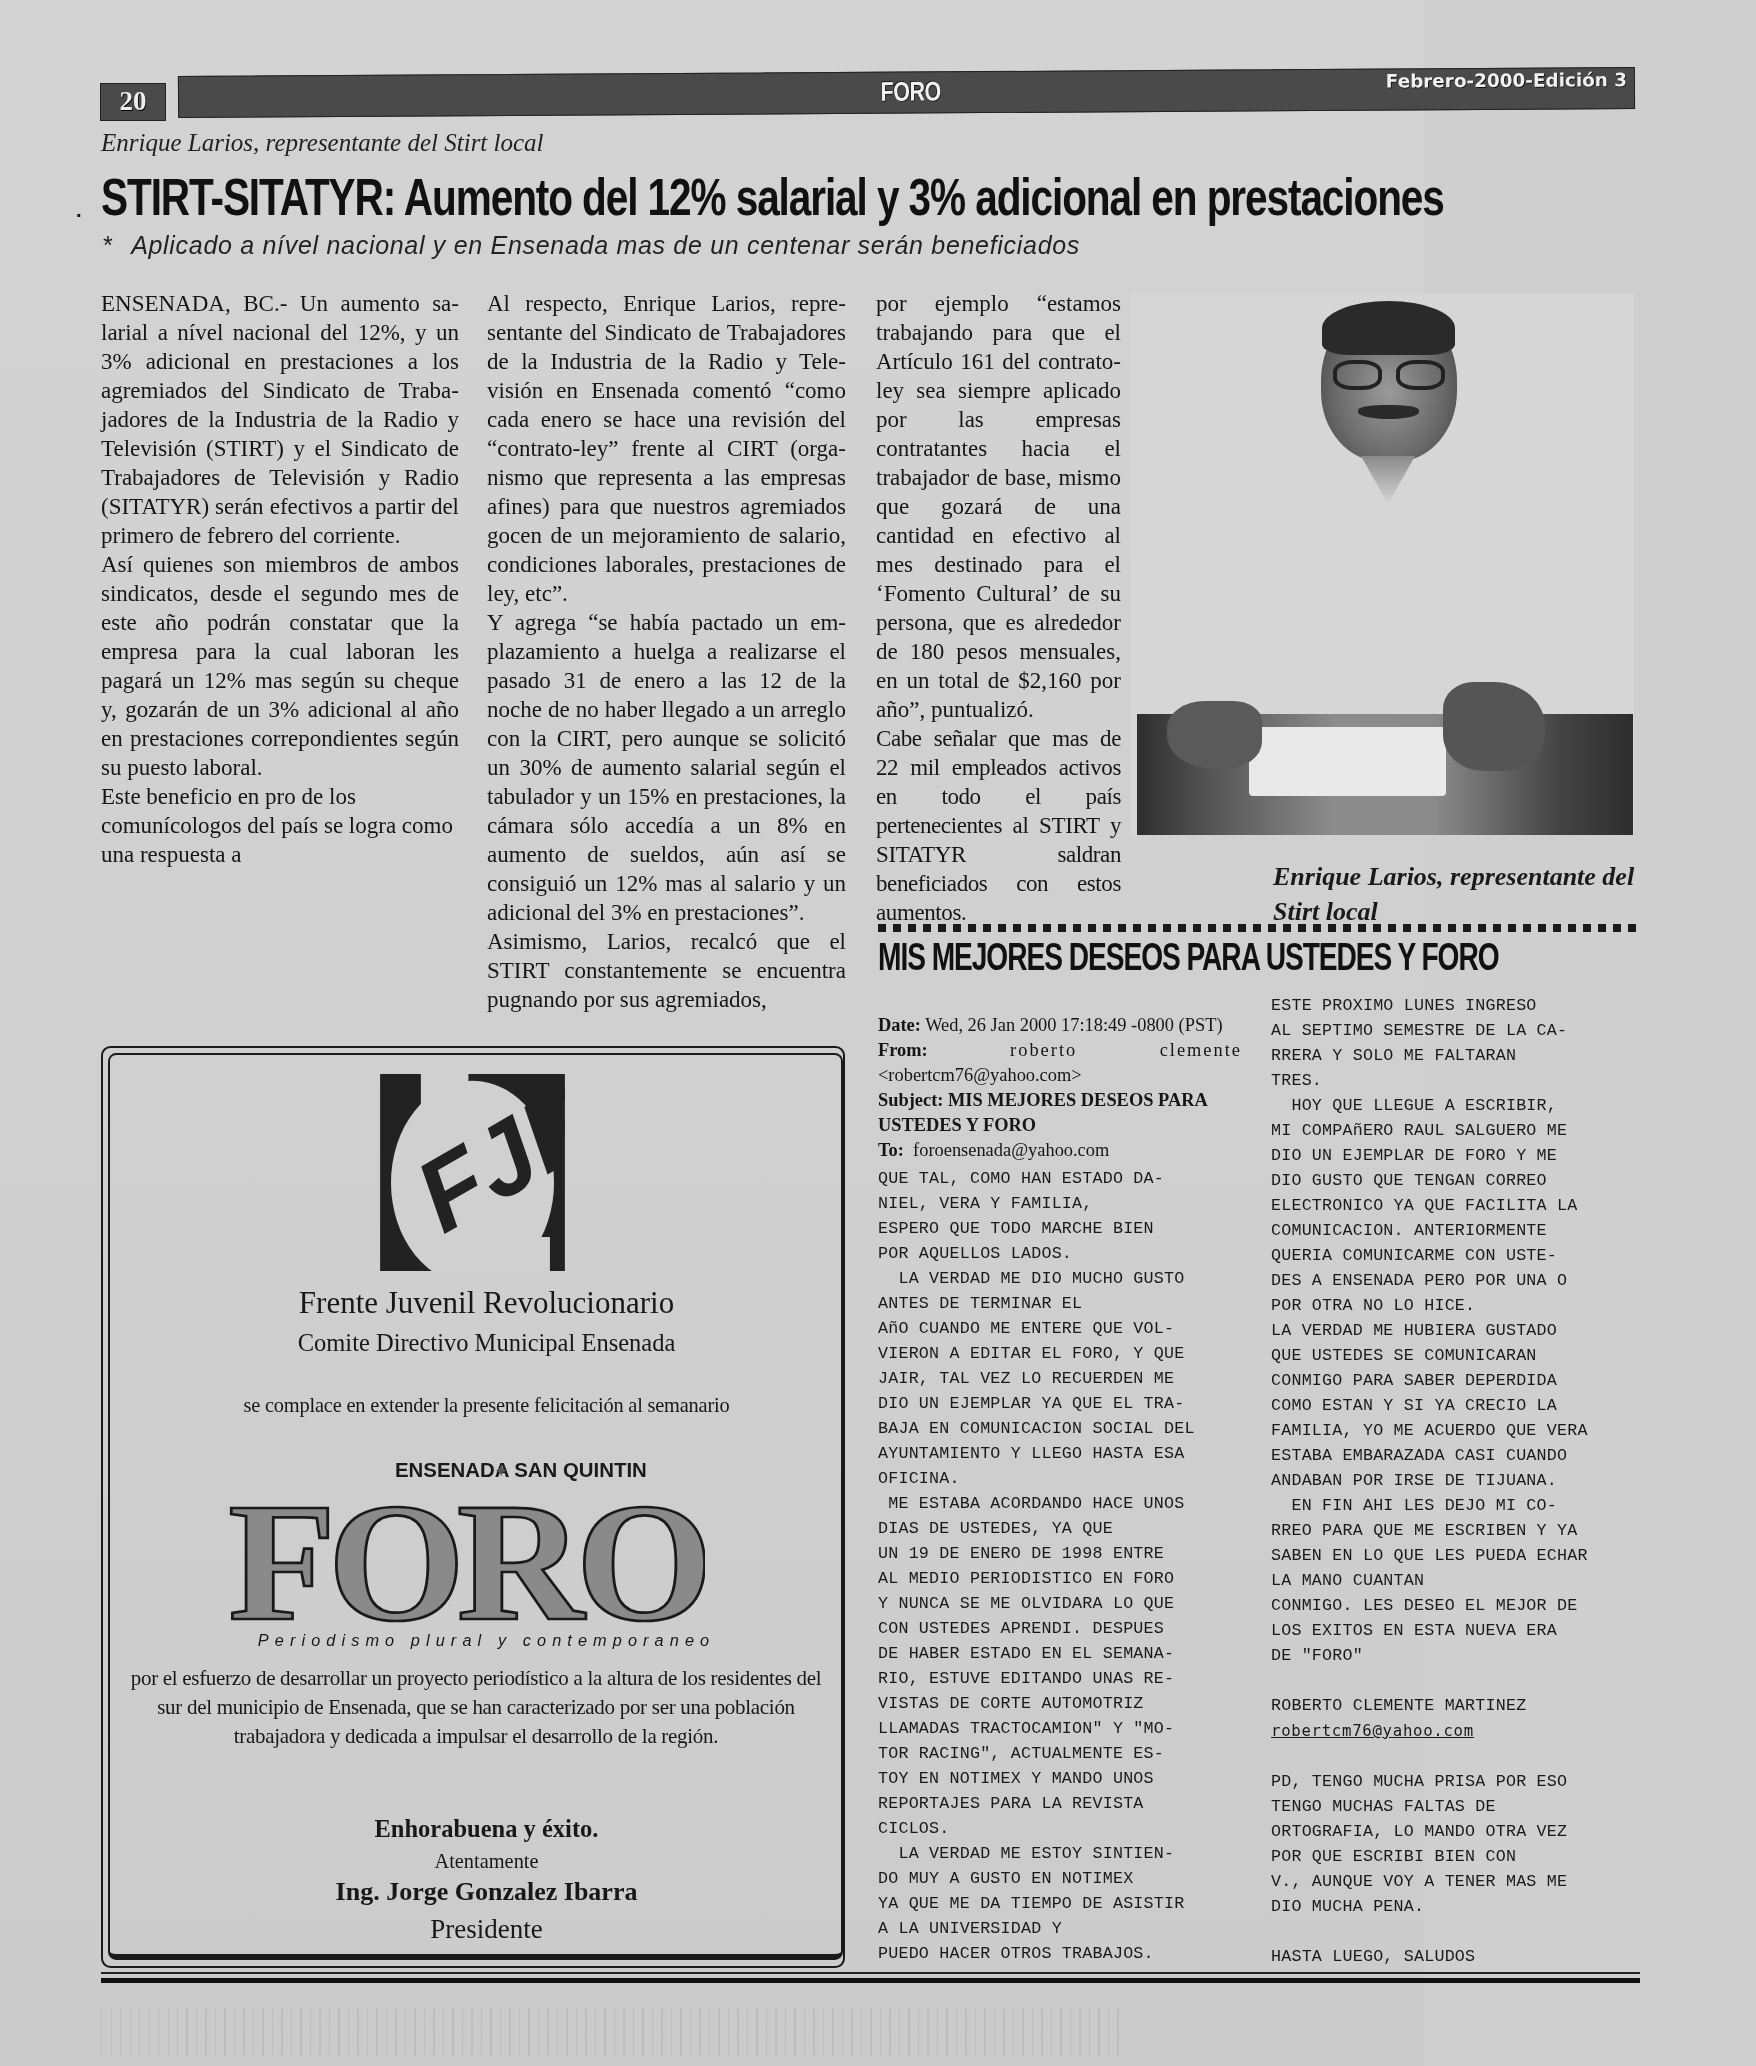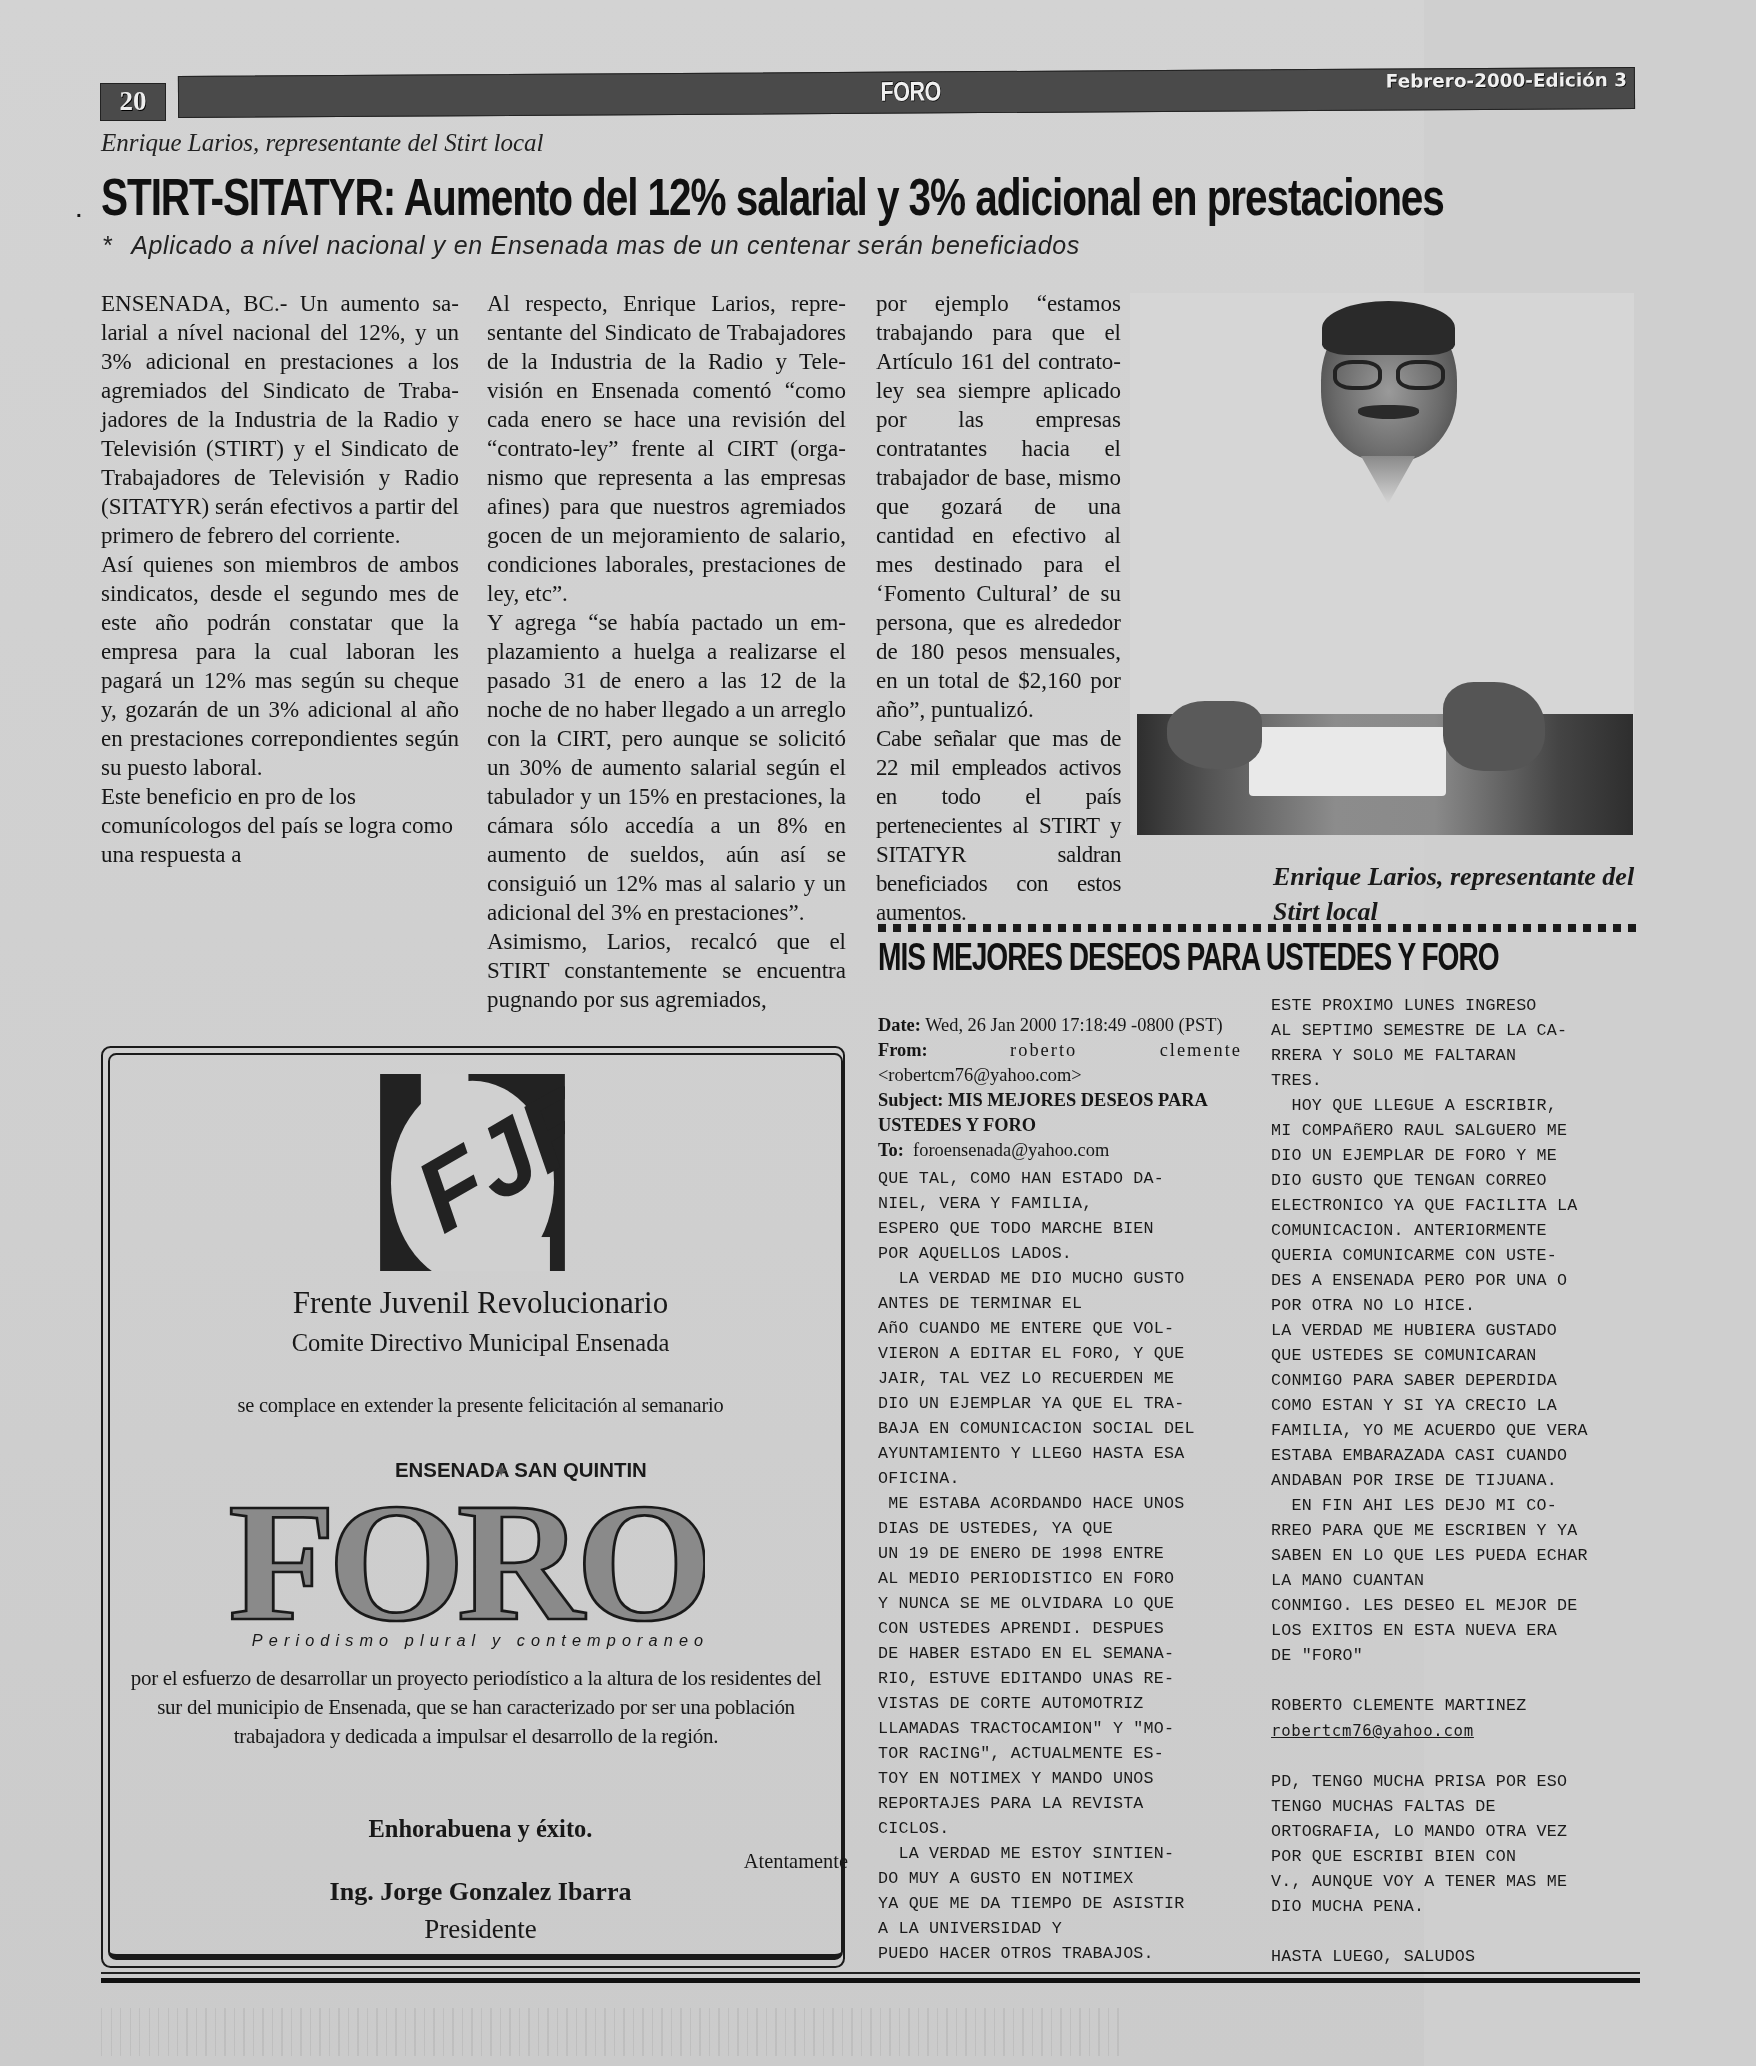--- a/index.html
+++ b/index.html
@@ -154,31 +154,31 @@
     position: absolute; left: 101px; top: 1046px; width: 744px; height: 922px;
     border: 2px solid #1a1a1a; border-radius: 9.5px;
   }
   .adbox-inner {
     position: absolute; left: 108px; top: 1053px; width: 735px; height: 907px;
     border: 2px solid #1a1a1a; border-bottom-width: 6.1px; border-radius: 8.2px;
   }
   .fjr-logo {
     position: absolute; left: 380px; top: 1074px; width: 185px; height: 197px;
   }
-  .ad-text { position: absolute; left: 113px; width: 735px; text-align: center;
+  .ad-text { position: absolute; left: 119px; width: 735px; text-align: center;
     font-family: "Liberation Serif", serif; color: #181818; }
   .ad-org { top: 1285px; font-size: 31px; }
   .ad-comite { top: 1329px; font-size: 24.5px; }
   .ad-intro { top: 1394px; font-size: 20.4px; letter-spacing: -0.2px; }
   .foro-logo { position: absolute; left: 228px; top: 1450px; width: 477px; height: 177px; }
   .ad-tagline { top: 1631px; font-family: "Liberation Sans", sans-serif; font-style: italic;
     font-size: 16.3px; letter-spacing: 6.1px; }
   .ad-body { top: 1664px; left: 129px; width: 694px; font-size: 21px; line-height: 29px; letter-spacing: -0.3px; }
   .ad-cheers { top: 1815px; font-size: 24.5px; font-weight: bold; }
-  .ad-atte { top: 1850px; font-size: 20.4px; text-align: right; }
+  .ad-atte { top: 1850px; font-size: 20.4px; }
   .ad-name { top: 1877px; font-size: 26px; font-weight: bold; }
   .ad-role { top: 1914px; font-size: 27px; }
 
   
   .botrule1 { position: absolute; left: 101px; top: 1972px; width: 1539px; height: 2px; background: #222; }
   .botrule2 { position: absolute; left: 101px; top: 1978px; width: 1539px; height: 5.4px; background: #111; }
   .noise {
     position: absolute; left: 101px; top: 2008px; width: 1021px; height: 48px;
     background-image: repeating-linear-gradient(90deg, rgba(60,60,60,0.25) 0 1.4px, transparent 1.4px 9.5px);
     opacity: 0.35;

